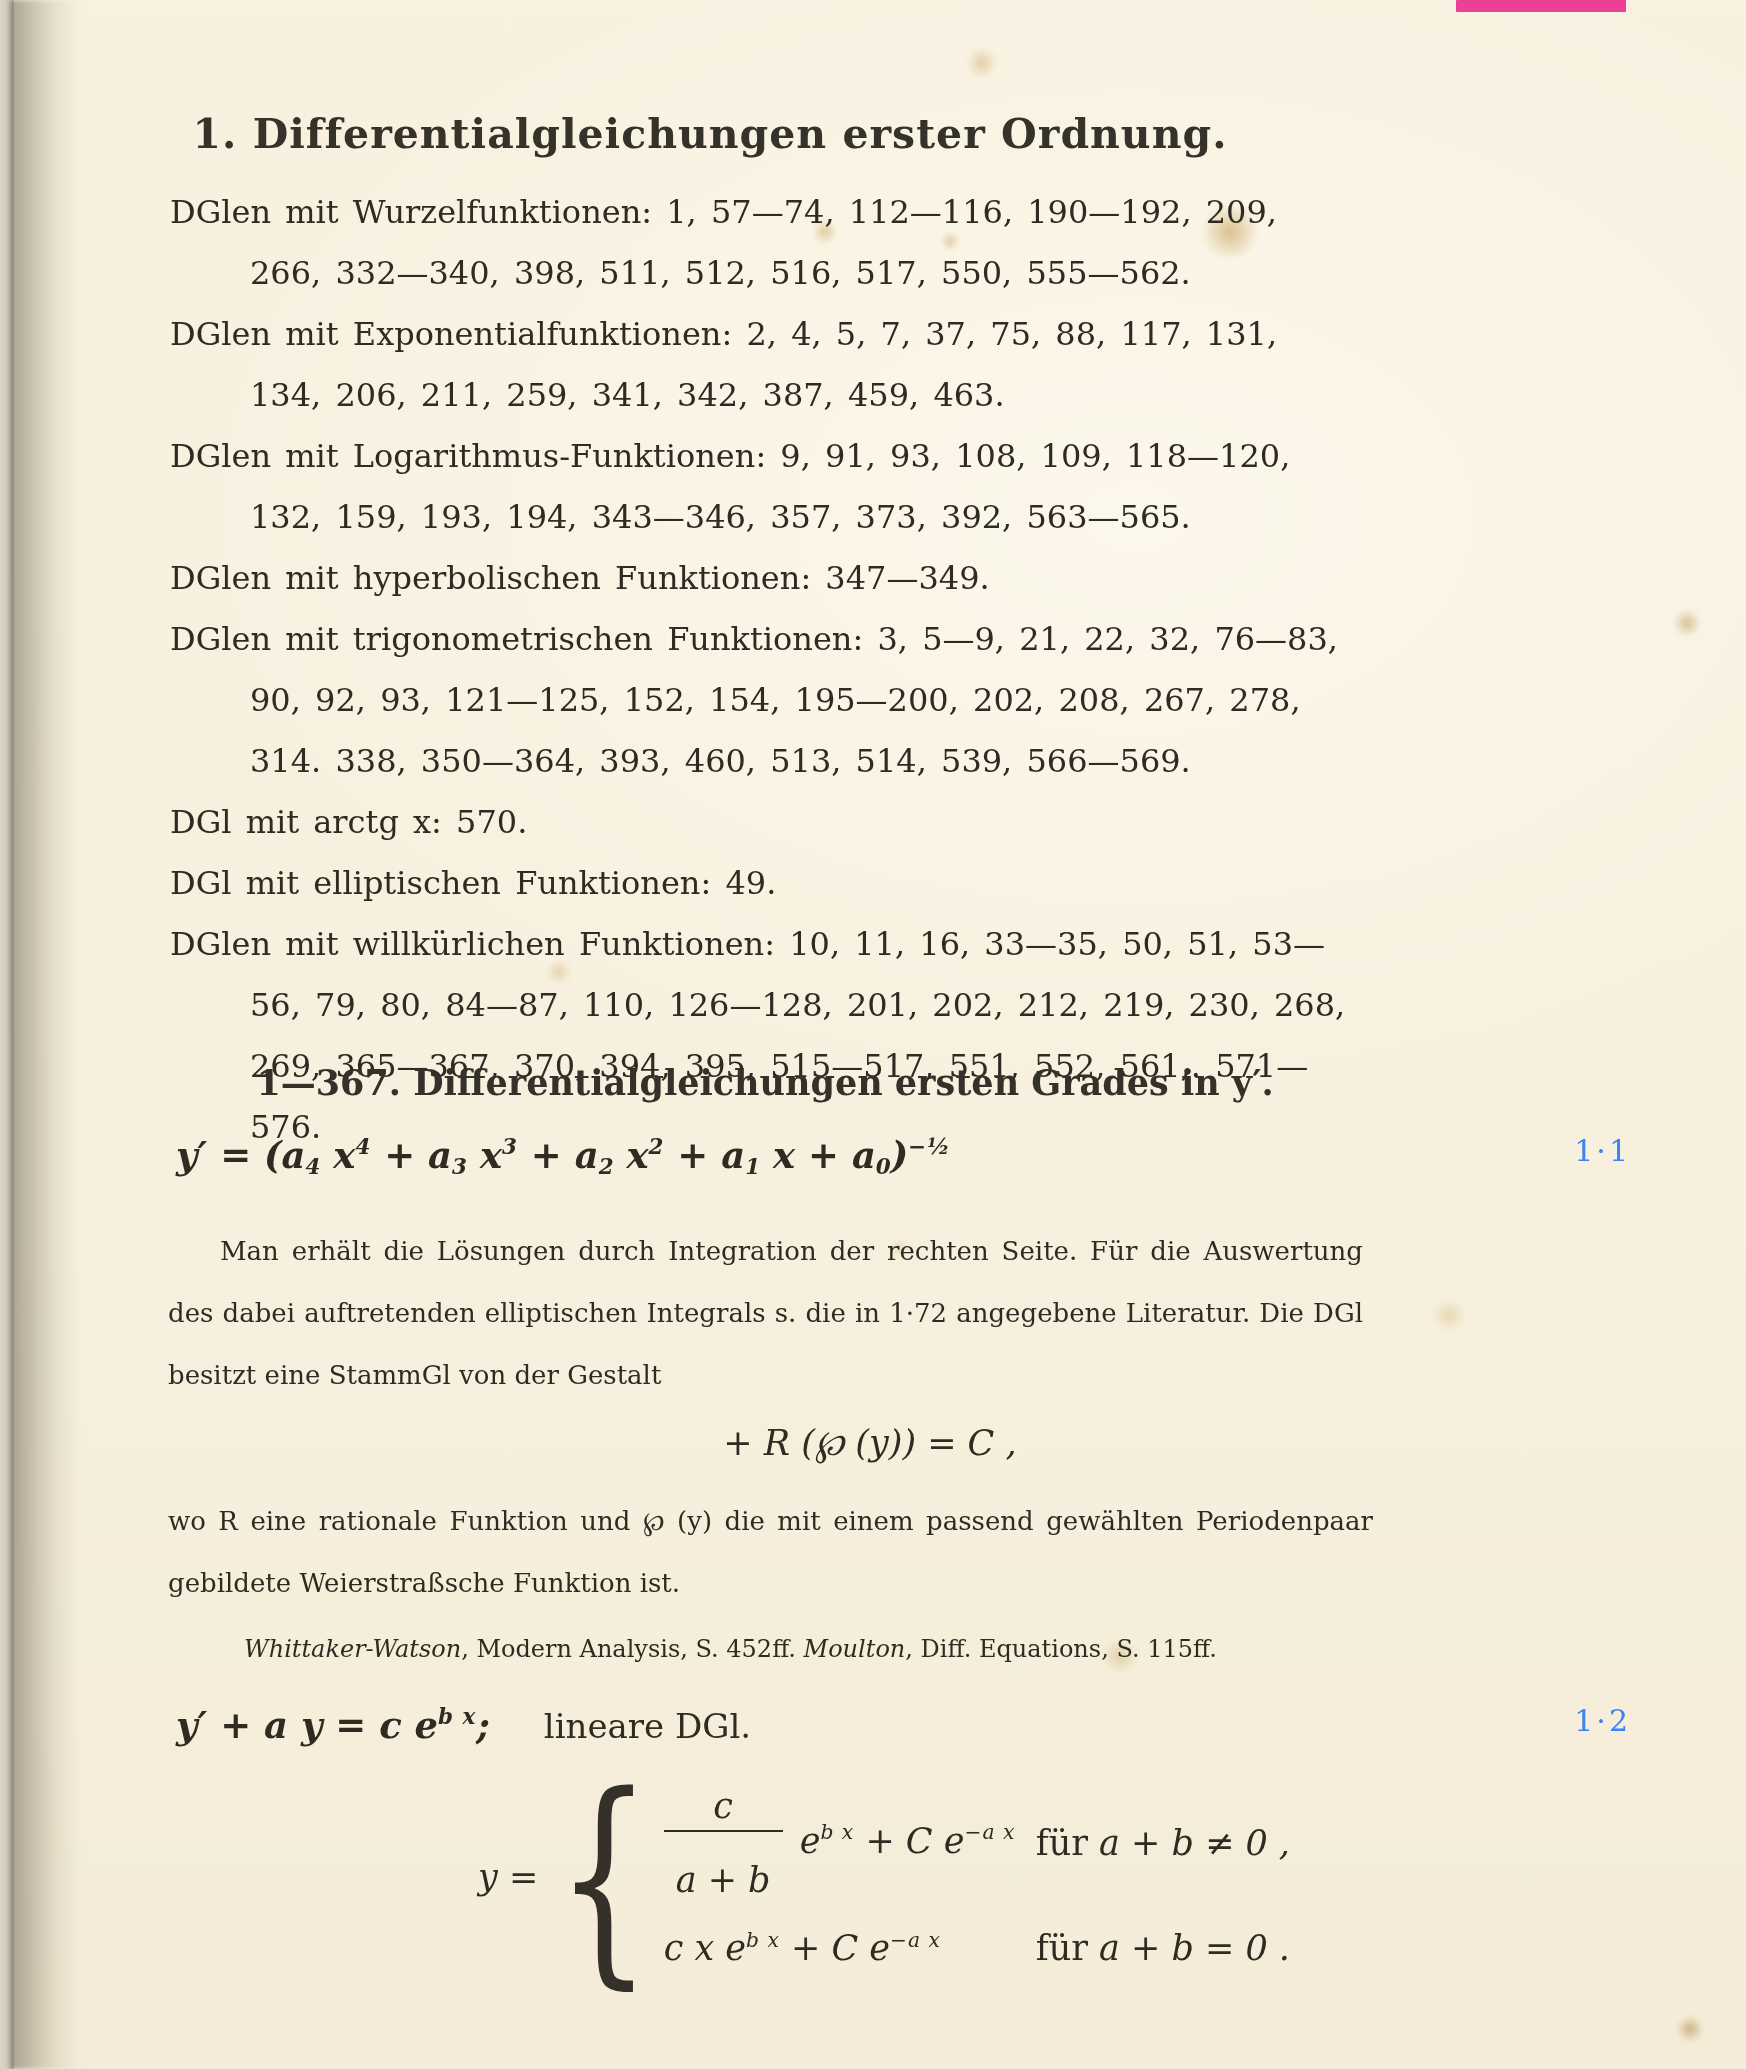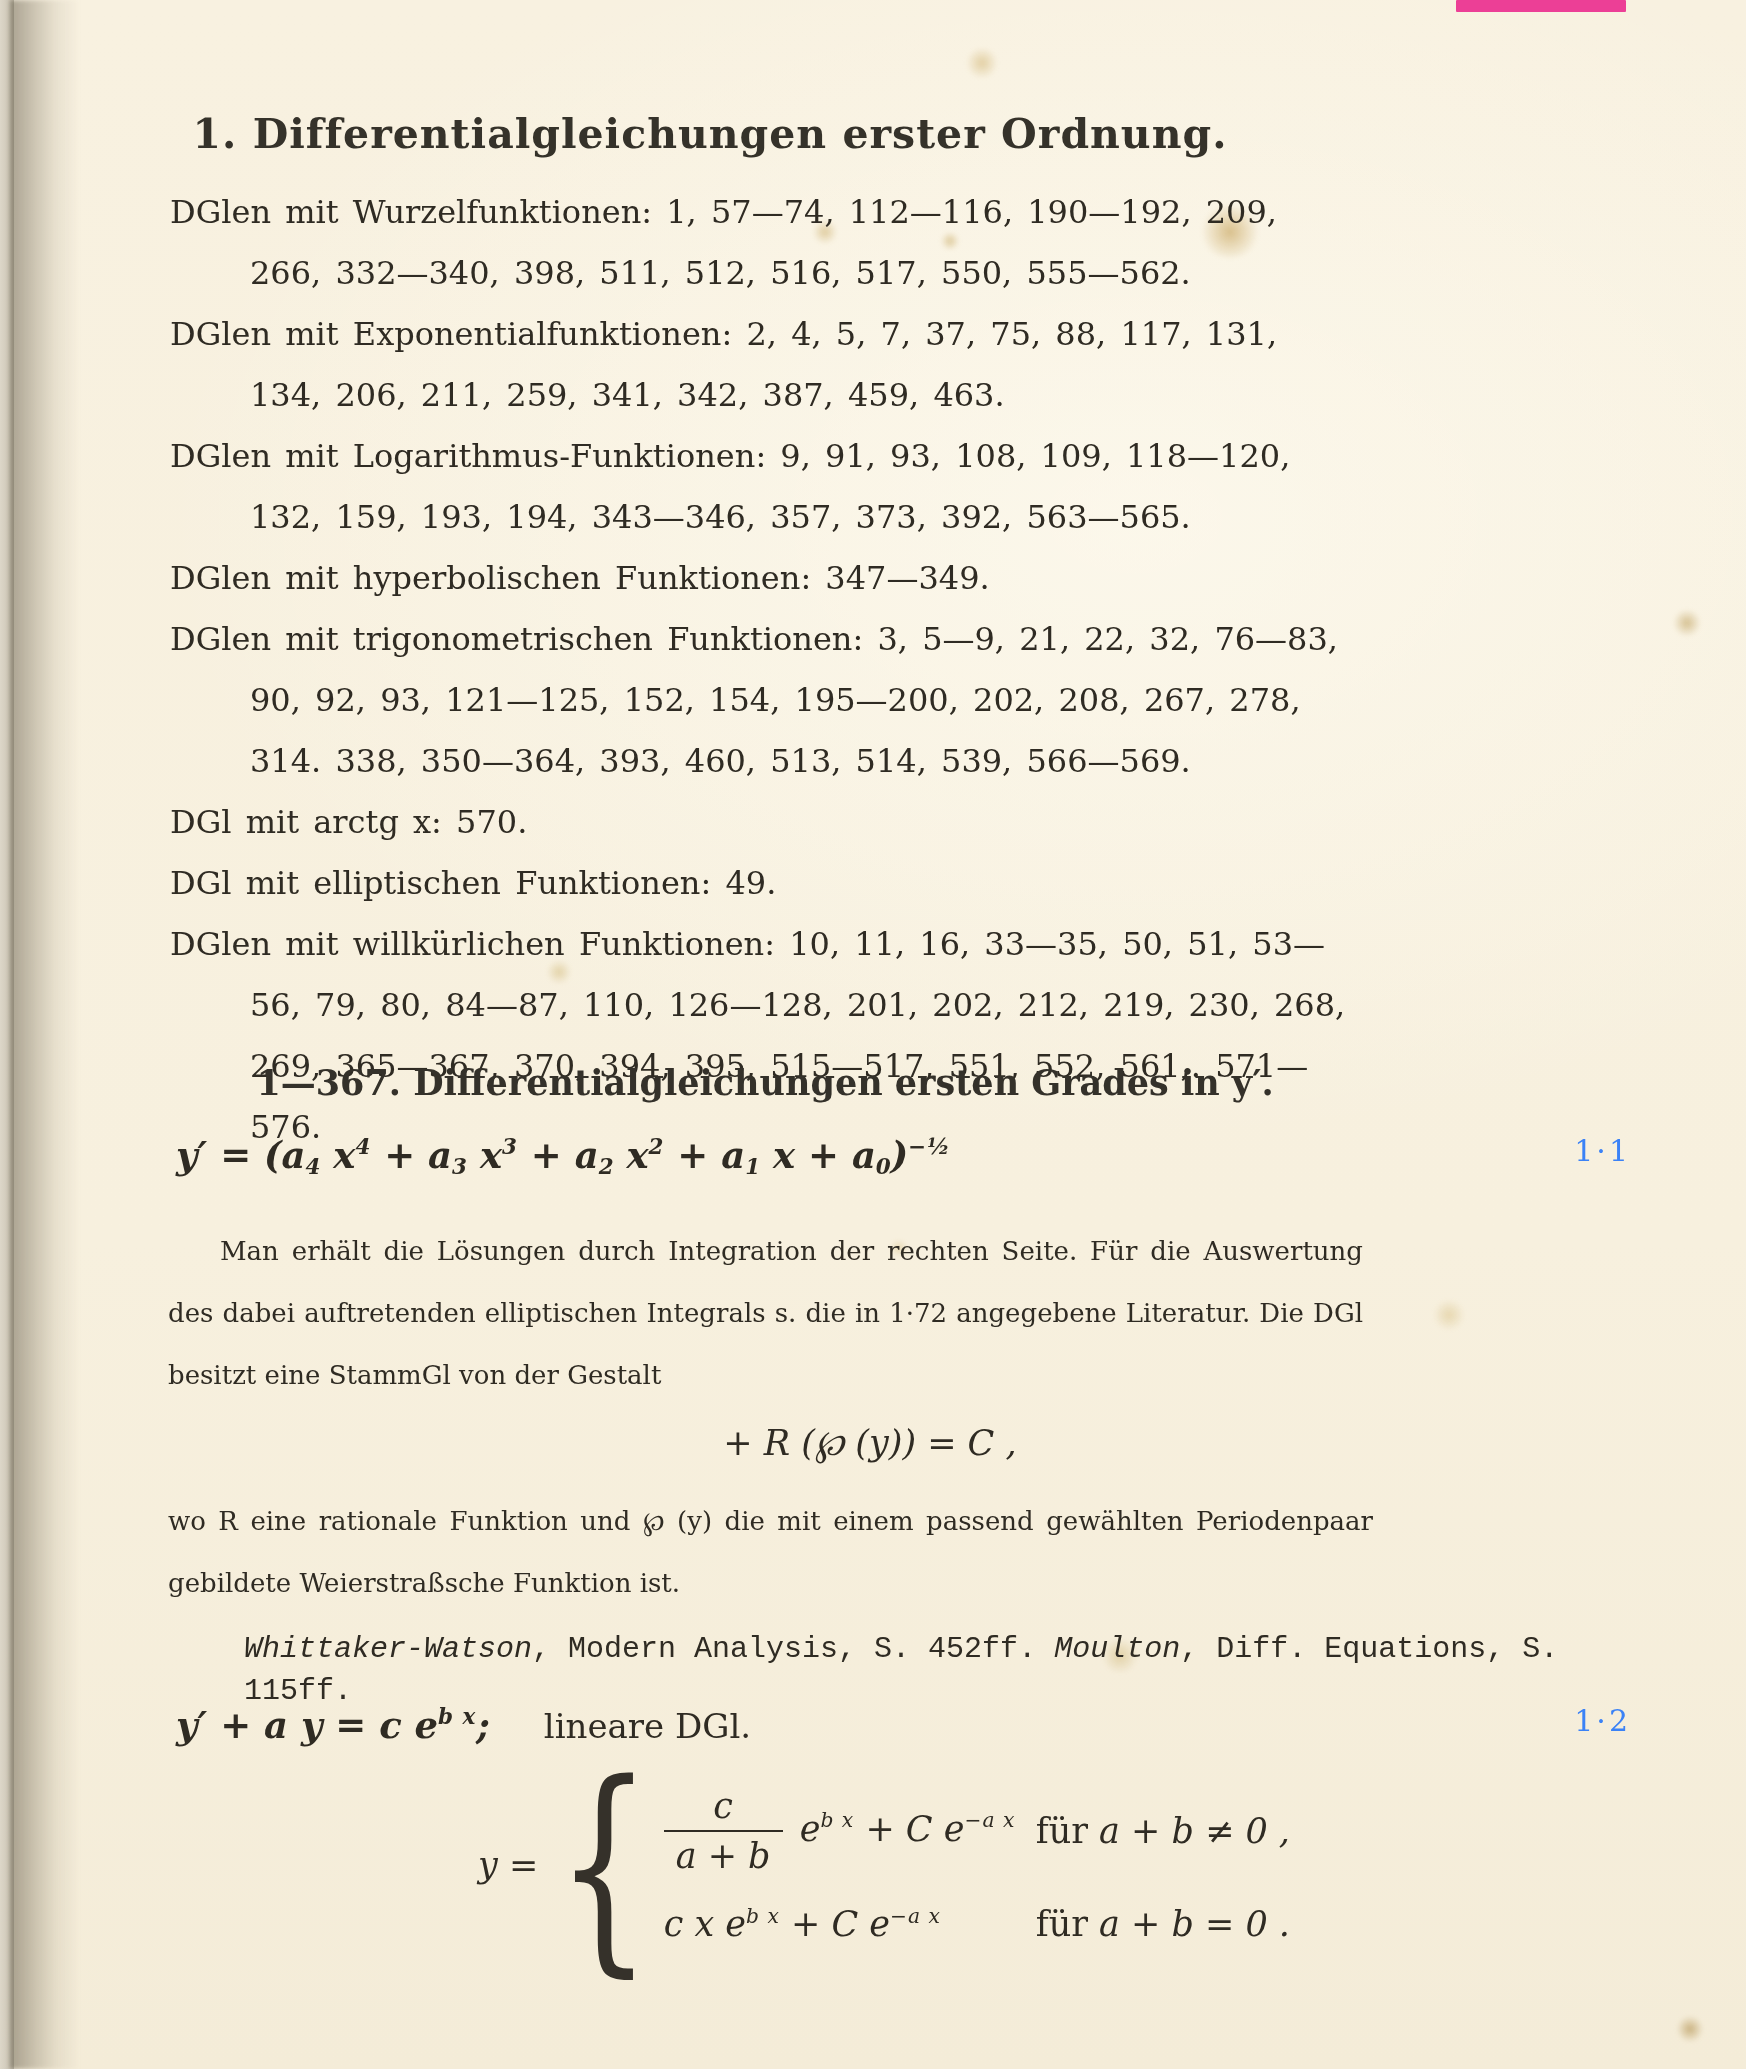--- a/index.html
+++ b/index.html
@@ -54,33 +54,33 @@
   .sup{font-size:58%;vertical-align:0.65em;letter-spacing:1px;}
   .sub{font-size:58%;vertical-align:-0.3em;}
   .note{font-style:normal;font-weight:normal;font-size:34px;margin-left:42px;margin-top:46px;}
 
   .para{position:absolute;left:168px;margin:0;font-size:26px;line-height:62px;text-align:justify;}
   .p1{top:1220px;width:1195px;text-indent:52px;}
   .p2{top:1490px;width:1205px;}
 
   .ceq{position:absolute;top:1418px;left:420px;width:900px;text-align:center;font-size:35px;}
 
-  .ref{position:absolute;top:1628px;left:170px;width:1330px;margin:0;font-size:30px;
-    line-height:42px;padding-left:74px;font-style:normal;font-family:Liberation Mono, monospace;}
+  .ref{position:absolute;top:1628px;left:170px;width:1330px;margin:0;font-size:24px;
+    line-height:42px;padding-left:74px;font-style:normal;}
 
   .cases{position:absolute;top:1786px;left:478px;display:flex;align-items:center;font-size:35px;}
   .lhs{margin-right:18px;}
   .brace{font-size:150px;line-height:.9;transform:scaleY(1.5);transform-origin:center;
     margin-right:12px;font-style:normal;font-weight:400;color:#35312a;}
   .case-col{display:flex;flex-direction:column;gap:28px;}
   .case-row{display:flex;align-items:center;}
   .cformula{display:inline-block;min-width:372px;}
   .frac{display:inline-block;text-align:center;vertical-align:middle;margin-right:6px;}
   .fn{display:block;padding:0 12px 4px;border-bottom:2.5px solid currentColor;}
-  .fd{display:block;padding:4px 12px 0;}
+  .fd{display:block;padding:4px 12px 0;margin-top:24px;}
 </style>
 </head>
 <body>
 
 <div class="page">
 
   <div class="edge-strip"></div>
   <div class="edge-shadow"></div>
   <div class="pinkbar" style="background: rgb(236, 63, 150);"></div>
 

